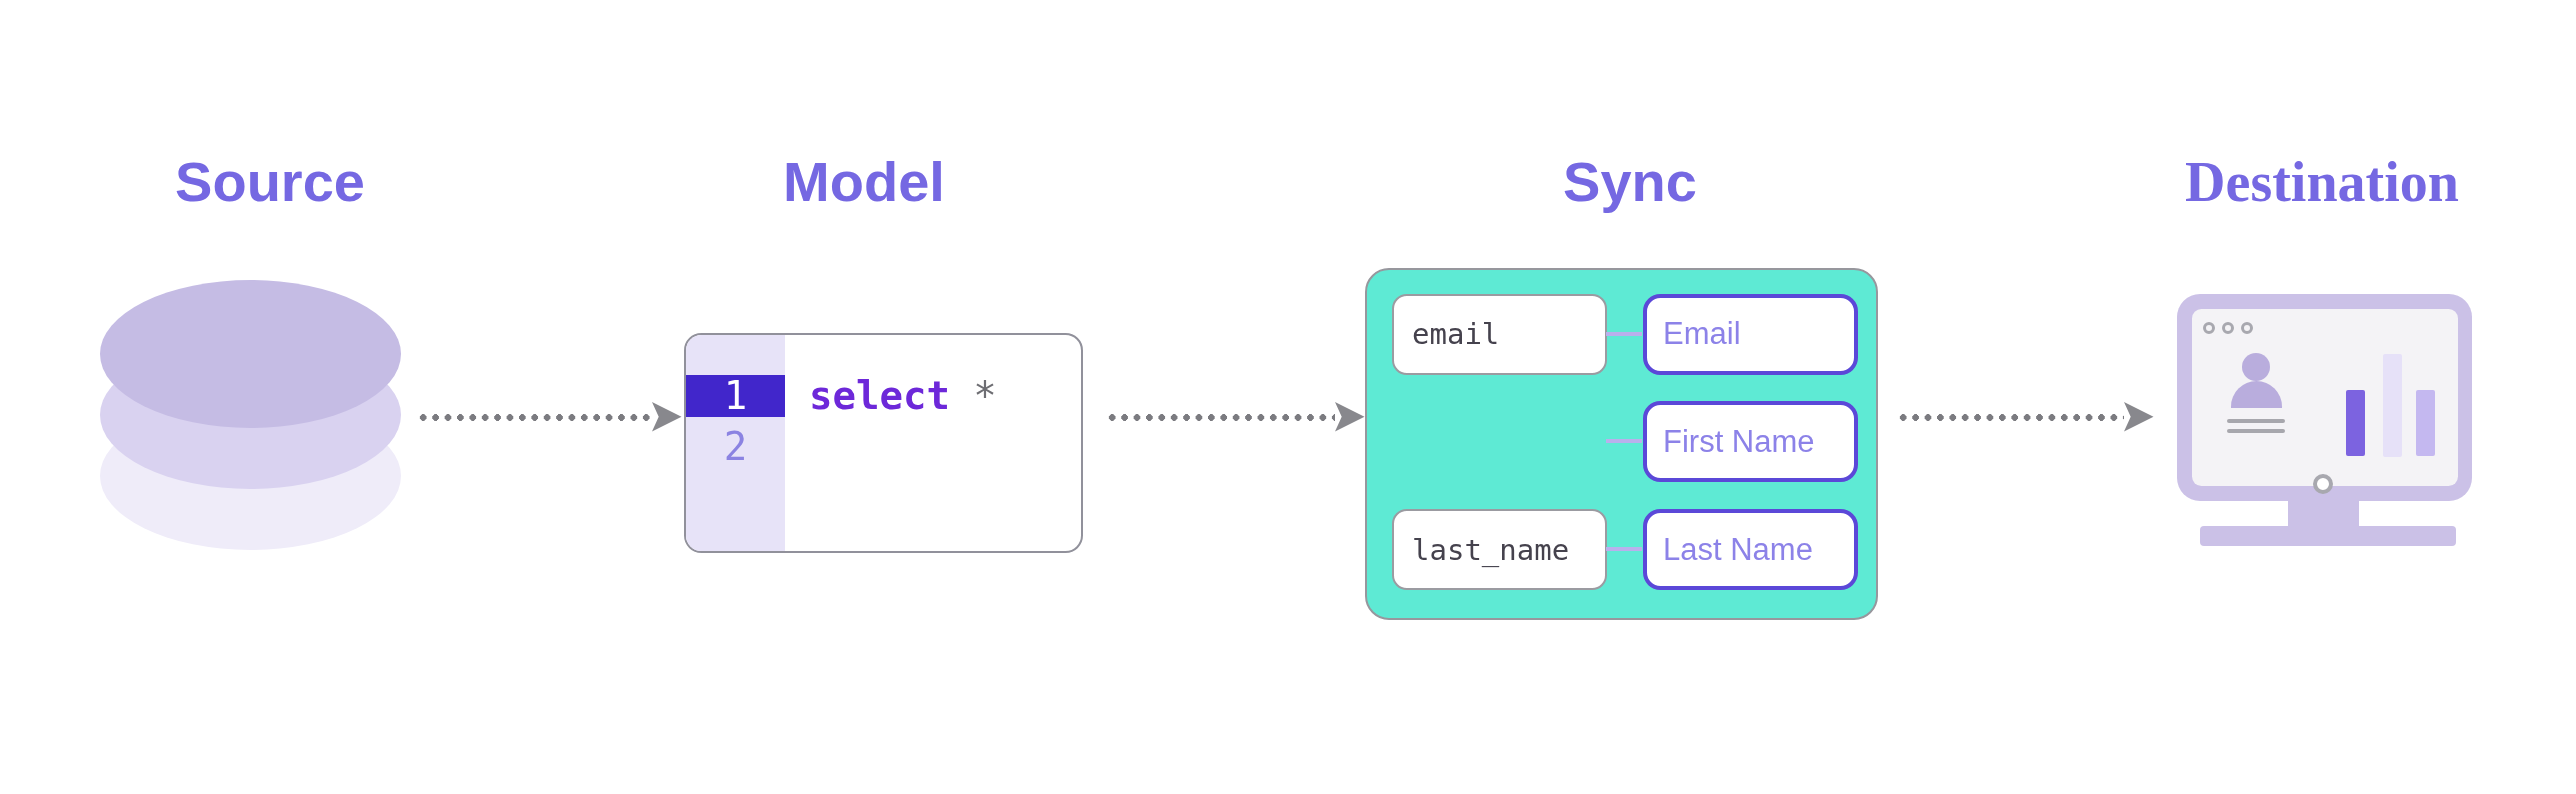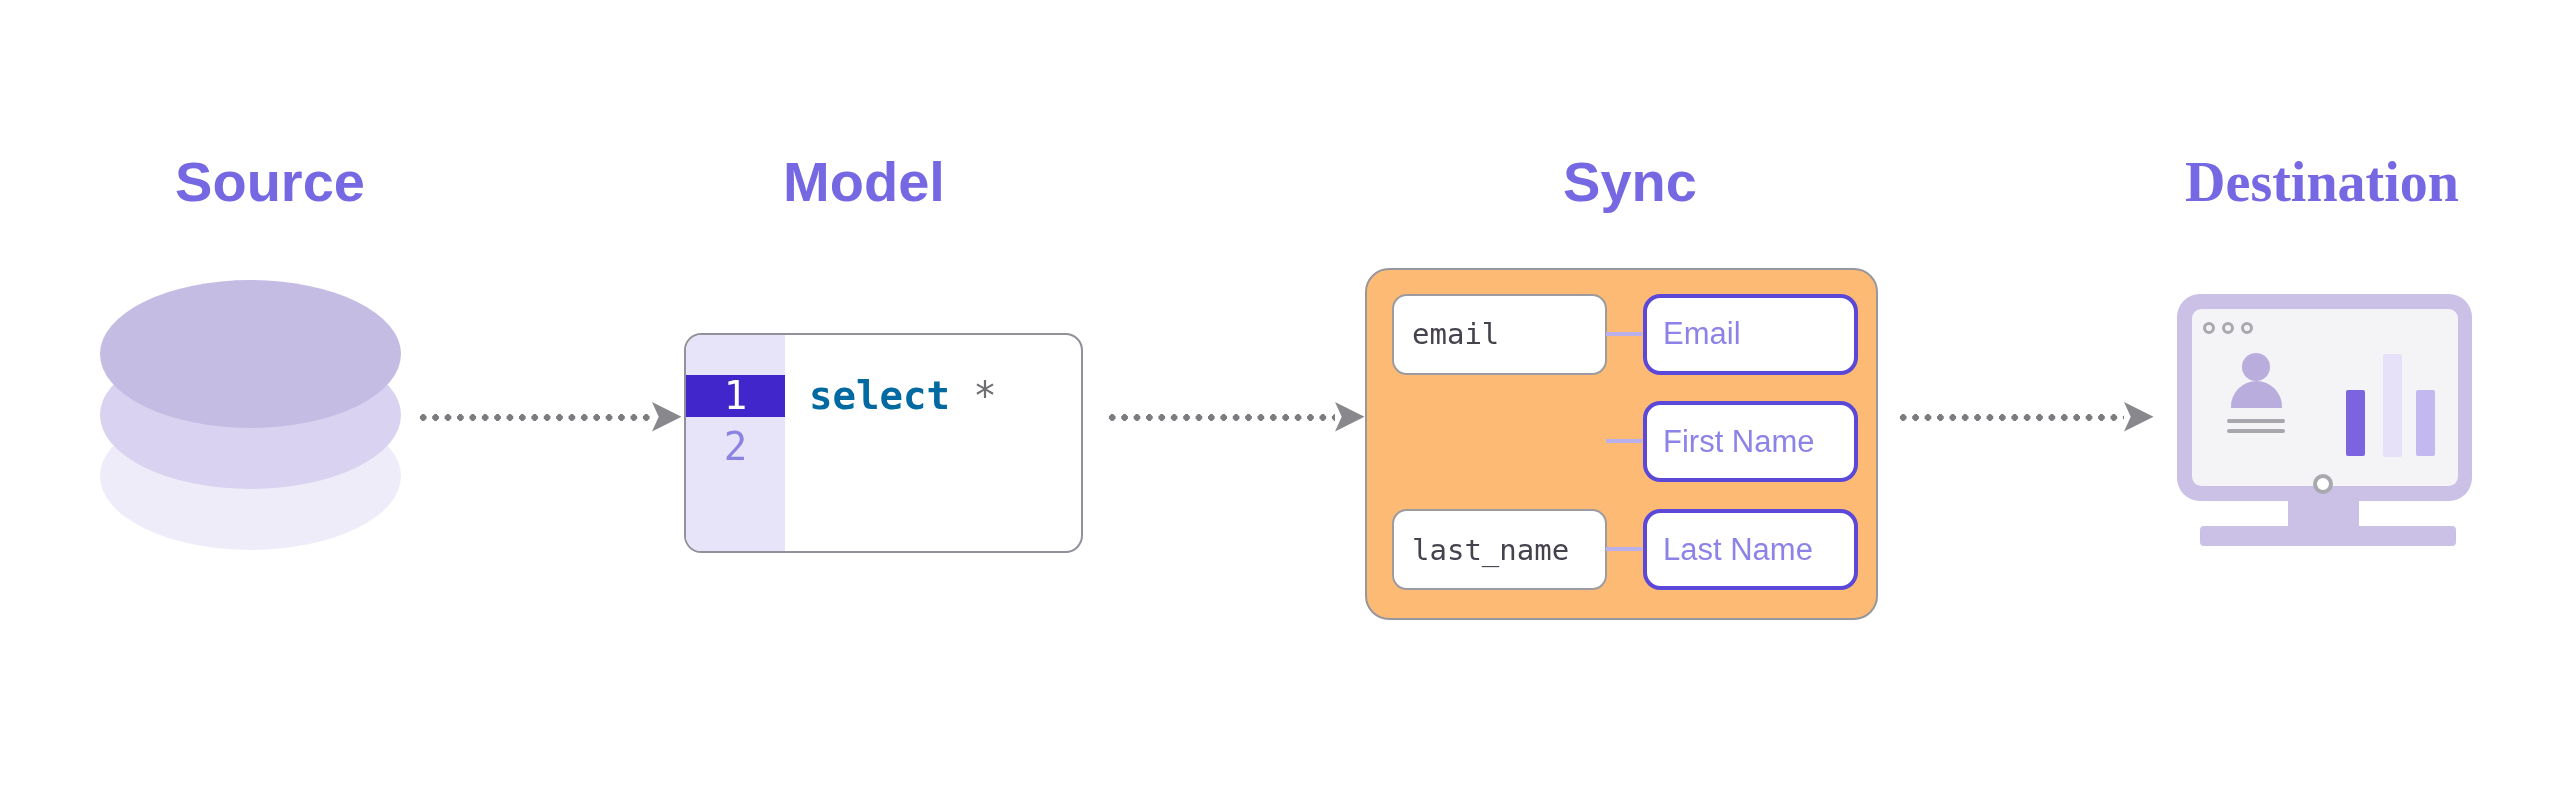--- a/index.html
+++ b/index.html
@@ -53,26 +53,26 @@
     position:absolute; left:0; width:99px; text-align:center;
     font-family:"DejaVu Sans Mono", monospace; font-size:39px;
   }
   .line-num.n1 { top:40px; height:42px; line-height:42px; color:#ffffff; }
   .line-num.n2 { top:86px; height:51px; line-height:51px; color:#8b83e2; }
   .code-area {
     position:absolute; left:123px; top:35px;
     font-family:"DejaVu Sans Mono", monospace; font-size:39px; line-height:51px;
     color:#6e6e73; white-space:pre;
   }
-  .code-keyword { color:#0369a1; font-weight:bold;text-align:right; }
+  .code-keyword { color:#6d28d9; font-weight:bold;text-align:right; }
 
   
   .sync-box {
     position:absolute; left:1365px; top:268px; width:513px; height:352px;
-    background:#fdba74; border:2.7px solid #97979d; border-radius:24px;
+    background:#5eead4; border:2.7px solid #97979d; border-radius:24px;
   }
   .sync-row { position:absolute; left:0; width:100%; height:81px; }
   .sync-row.r0 { top:23.5px; } .sync-row.r1 { top:131px; } .sync-row.r2 { top:239px; }
   .src-pill {
     position:absolute; left:25px; top:0; width:215px; height:81px;
     border:2px solid #9b9ba1; border-radius:14.8px; background:#fff;
     display:flex; align-items:center; padding-left:18px;
     font-family:"DejaVu Sans Mono", monospace; font-size:29px; color:#45424d;
     white-space:nowrap;
   }

